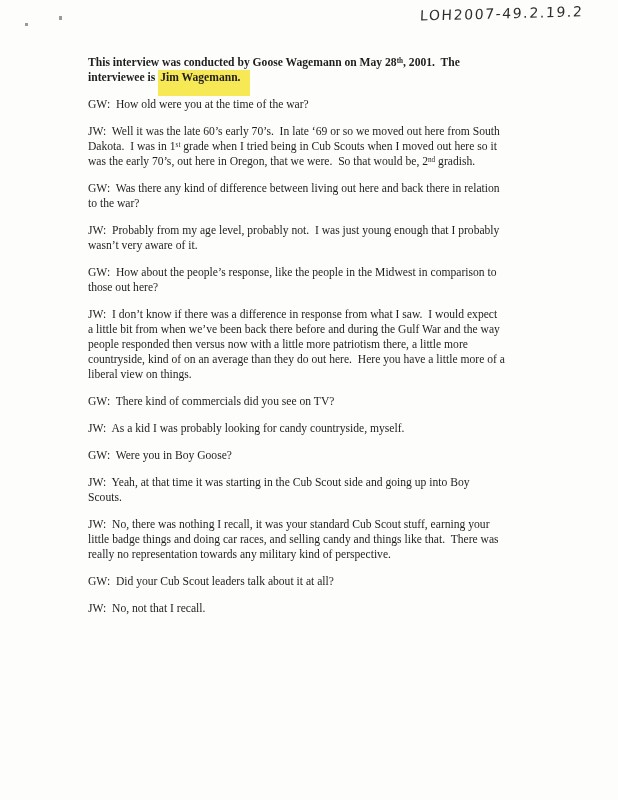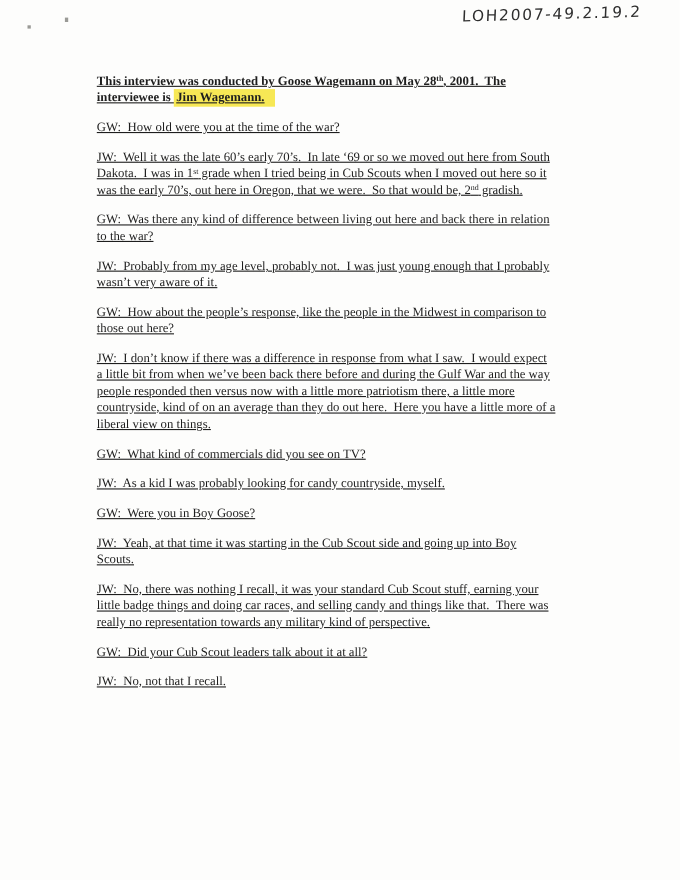--- a/index.html
+++ b/index.html
@@ -23,44 +23,43 @@
     width: 195px;
     font-family: "DejaVu Sans", sans-serif;
     font-size: 14px;
     letter-spacing: 1.6px;
     color: #2e2e2e;
     transform: rotate(-1.5deg) skewX(-4deg);
     white-space: nowrap;
   }
   .content {
     position: absolute;
-    top: 66px;
+    top: 55px;
     left: 88px;
     width: 512px;
-    text-decoration: underline;
   }
   .para {
     margin: 0 0 12px 0;
     font-size: 11.6px;
     line-height: 15px;
     white-space: pre-wrap;
   }
   .para.header {
     font-weight: bold;
   }
   sup.seg {
     font-size: 0.62em;
     line-height: 0;
     vertical-align: baseline;
     position: relative;
     top: -0.45em;
   }
   .highlight {
     background: #f7e855;
-    padding: 1px 9px 2px 2px;
+    padding: 1px 9px 12px 2px;
   }
   .speck {
     position: absolute;
     background: #9a9a96;
   }
   .speck-1 { left: 25px; top: 23px; width: 3px; height: 3px; }
   .speck-2 { left: 59px; top: 16px; width: 3px; height: 4px; }
 </style>
 </head>
 <body>
@@ -84,21 +83,21 @@
 to the war?</span></p>
         <p class="para"><span class="seg">JW:  Probably from my age level, probably not.  I was just young enough that I probably
 wasn’t very aware of it.</span></p>
         <p class="para"><span class="seg">GW:  How about the people’s response, like the people in the Midwest in comparison to
 those out here?</span></p>
         <p class="para"><span class="seg">JW:  I don’t know if there was a difference in response from what I saw.  I would expect
 a little bit from when we’ve been back there before and during the Gulf War and the way
 people responded then versus now with a little more patriotism there, a little more
 countryside, kind of on an average than they do out here.  Here you have a little more of a
 liberal view on things.</span></p>
-        <p class="para"><span class="seg">GW:  What kind of commercials did you see on TV?</span></p>
+        <p class="para"><span class="seg">GW:  There kind of commercials did you see on TV?</span></p>
         <p class="para"><span class="seg">JW:  As a kid I was probably looking for candy countryside, myself.</span></p>
         <p class="para"><span class="seg">GW:  Were you in Boy Goose?</span></p>
         <p class="para"><span class="seg">JW:  Yeah, at that time it was starting in the Cub Scout side and going up into Boy
 Scouts.</span></p>
         <p class="para"><span class="seg">JW:  No, there was nothing I recall, it was your standard Cub Scout stuff, earning your
 little badge things and doing car races, and selling candy and things like that.  There was
 really no representation towards any military kind of perspective.</span></p>
         <p class="para"><span class="seg">GW:  Did your Cub Scout leaders talk about it at all?</span></p>
         <p class="para"><span class="seg">JW:  No, not that I recall.</span></p>
       </div>

